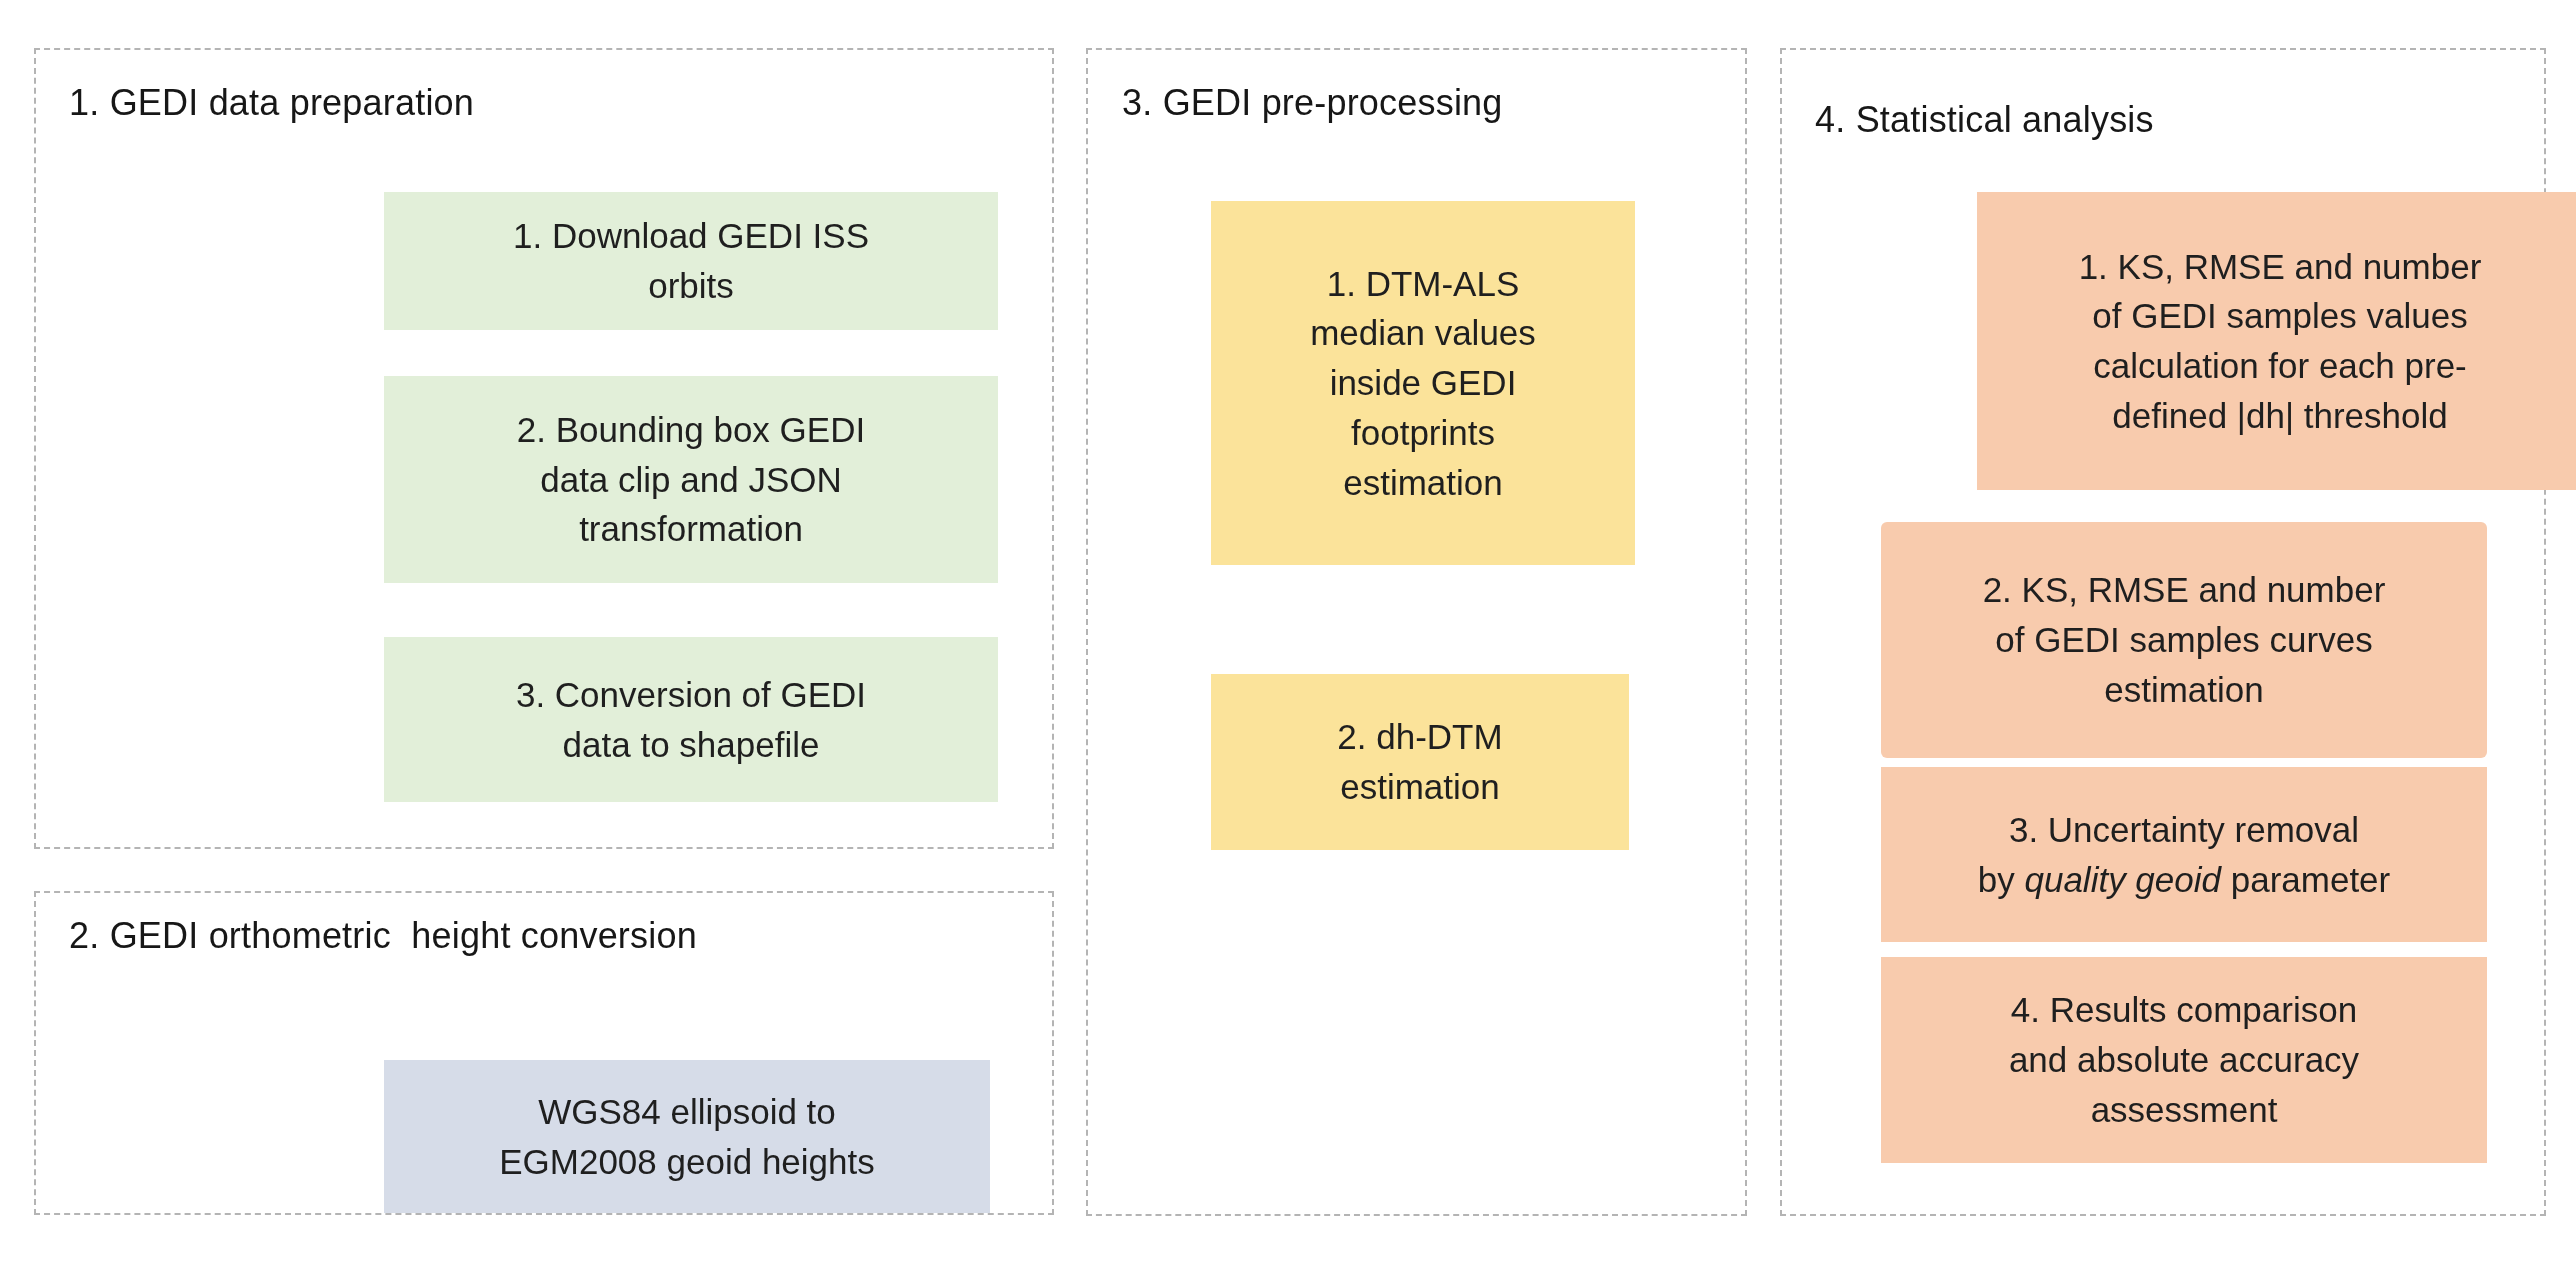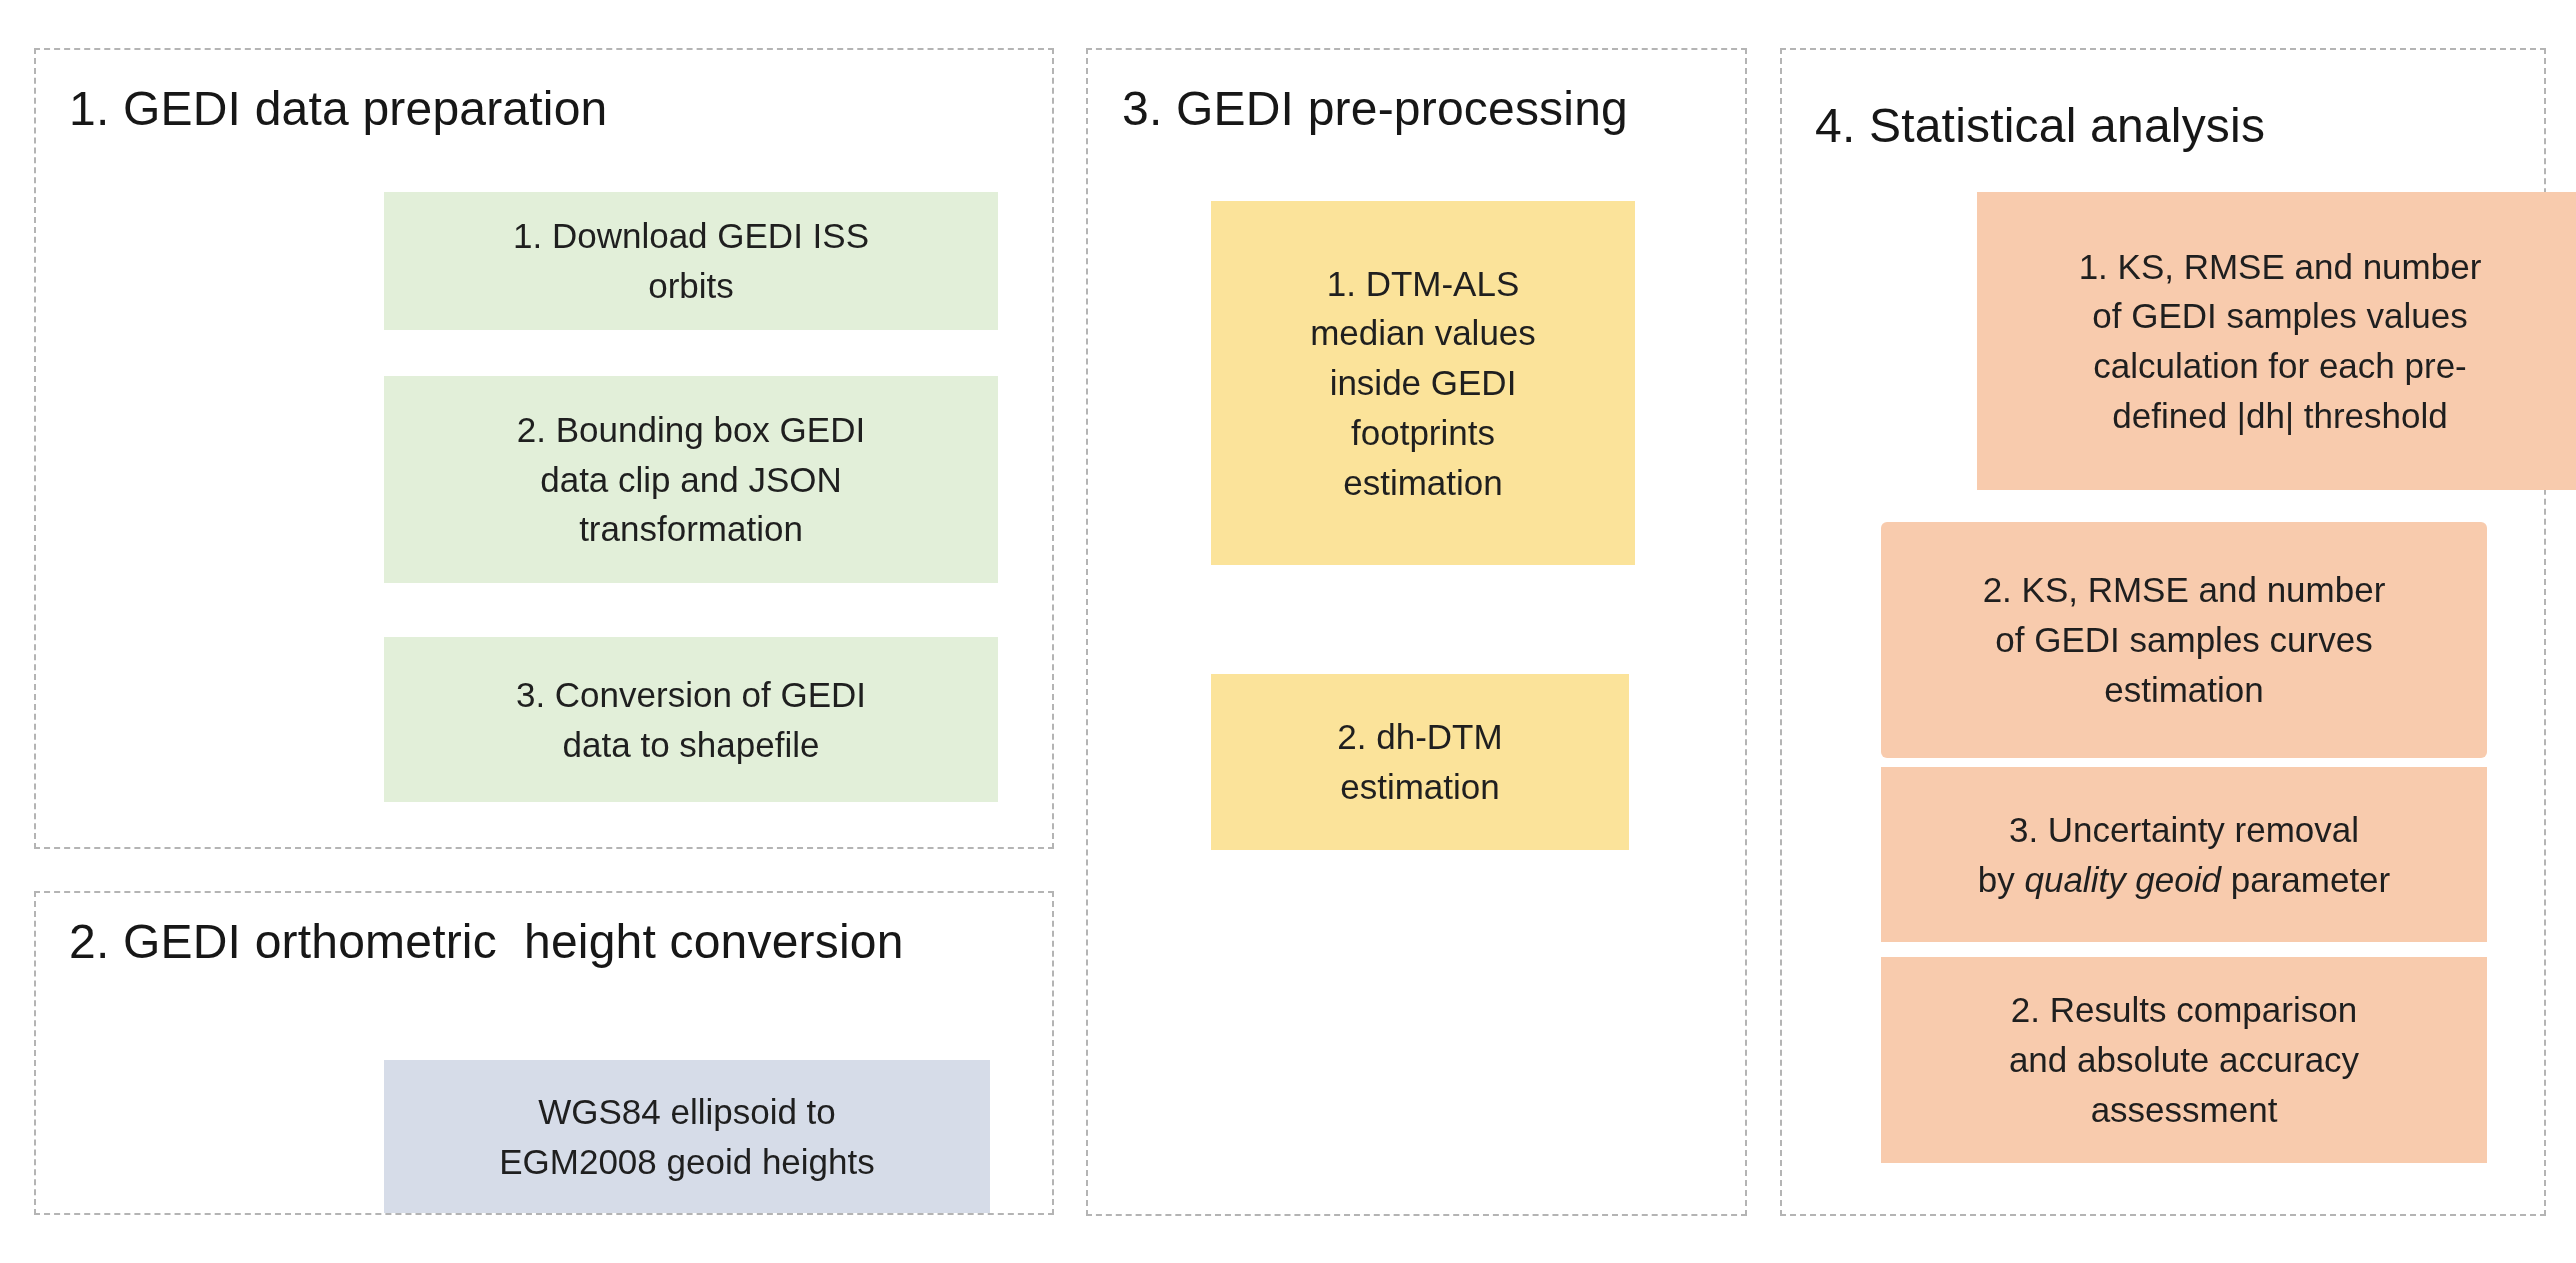--- a/index.html
+++ b/index.html
@@ -25,21 +25,21 @@
   
   .panel {
     position: absolute;
     border: 2.3px dashed #b4b4b4;
     background: transparent;
     box-sizing: border-box;
   }
 
   .panel-title {
     position: absolute;
-    font-size: 48px;
+    font-size: 36px;
     font-weight: 400;
     color: #171717;
     letter-spacing: 0.2px;
     white-space: pre;
     line-height: 1.05;
   }
 
   
   .step-box {
     position: absolute;
@@ -148,19 +148,19 @@
   <div class="step-box orange" id="box-o2">
     <span class="txt">2. KS, RMSE and number
 of GEDI samples curves
 estimation</span>
   </div>
   <div class="step-box orange" id="box-o3">
     <span class="txt"><span>3.  Uncertainty removal
 by </span><em>quality geoid</em><span> parameter</span></span>
   </div>
   <div class="step-box orange" id="box-o4">
-    <span class="txt">2.  Results comparison
+    <span class="txt">4.  Results comparison
 and absolute accuracy
 assessment</span>
   </div>
 
 </div>
 
 
 </body></html>

